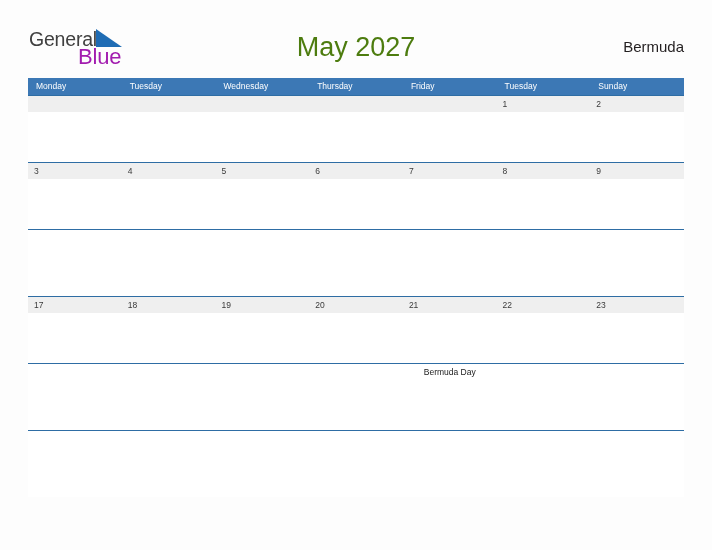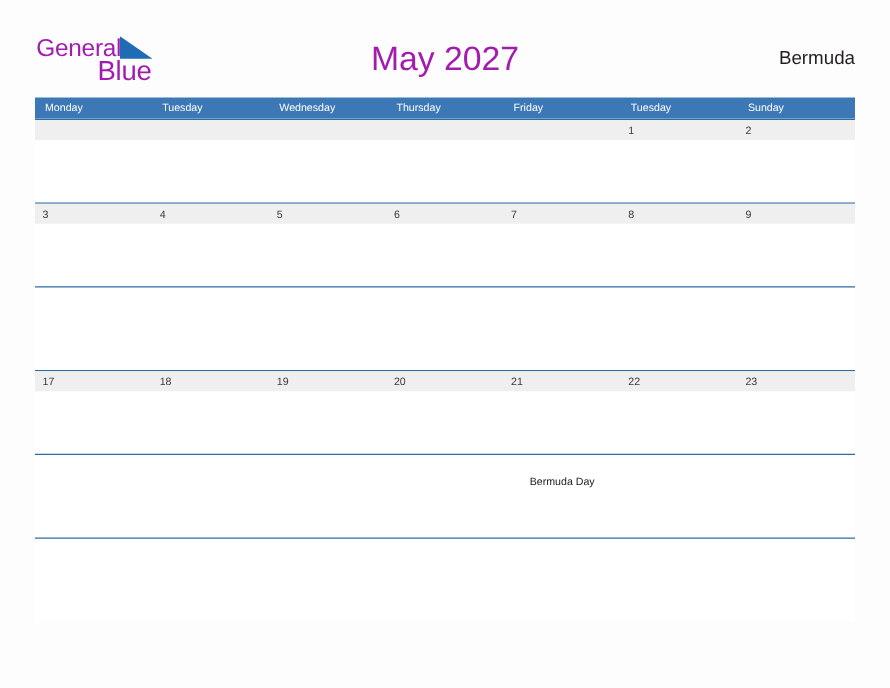--- a/index.html
+++ b/index.html
@@ -33,21 +33,21 @@
     top: 0;
     width: 150px;
     height: 46px;
   }
   .logo-general {
     position: absolute;
     left: 1px;
     top: 2px;
     font-size: 19.5px;
     letter-spacing: -0.2px;
-    color: #a21caf;
+    color: #404040;
     font-family: "Liberation Sans", sans-serif;
     line-height: 22px;
     white-space: nowrap;
   }
   .logo-flag {
     position: absolute;
     left: 68px;
     top: 3px;
     width: 26px;
     height: 20px;
@@ -63,21 +63,21 @@
     white-space: nowrap;
   }
   .cal-title {
     position: absolute;
     left: 0;
     top: 0;
     width: 656px;
     text-align: center;
     font-size: 27px;
     font-weight: 300;
-    color: #a21caf;
+    color: #4d7c0f;
     line-height: 42px;
     letter-spacing: 0px;
   }
   .cal-country {
     position: absolute;
     right: 0;
     top: 10px;
     font-size: 15px;
     color: #231f20;
     line-height: 22px;
@@ -136,21 +136,21 @@
   }
   .event-strip {
     display: flex;
     width: 656px;
     height: 50px;
   }
   .event-cell {
     flex: 1 1 0;
     box-sizing: border-box;
     text-align: center;
-    padding-top: 15px;
+    padding-top: 2px;
   }
   .event-text {
     font-size: 8.5px;
     line-height: 12px;
     color: #1a1a1a;
     display: block;
     padding: 0 2px;
   }
 </style>
 </head>

